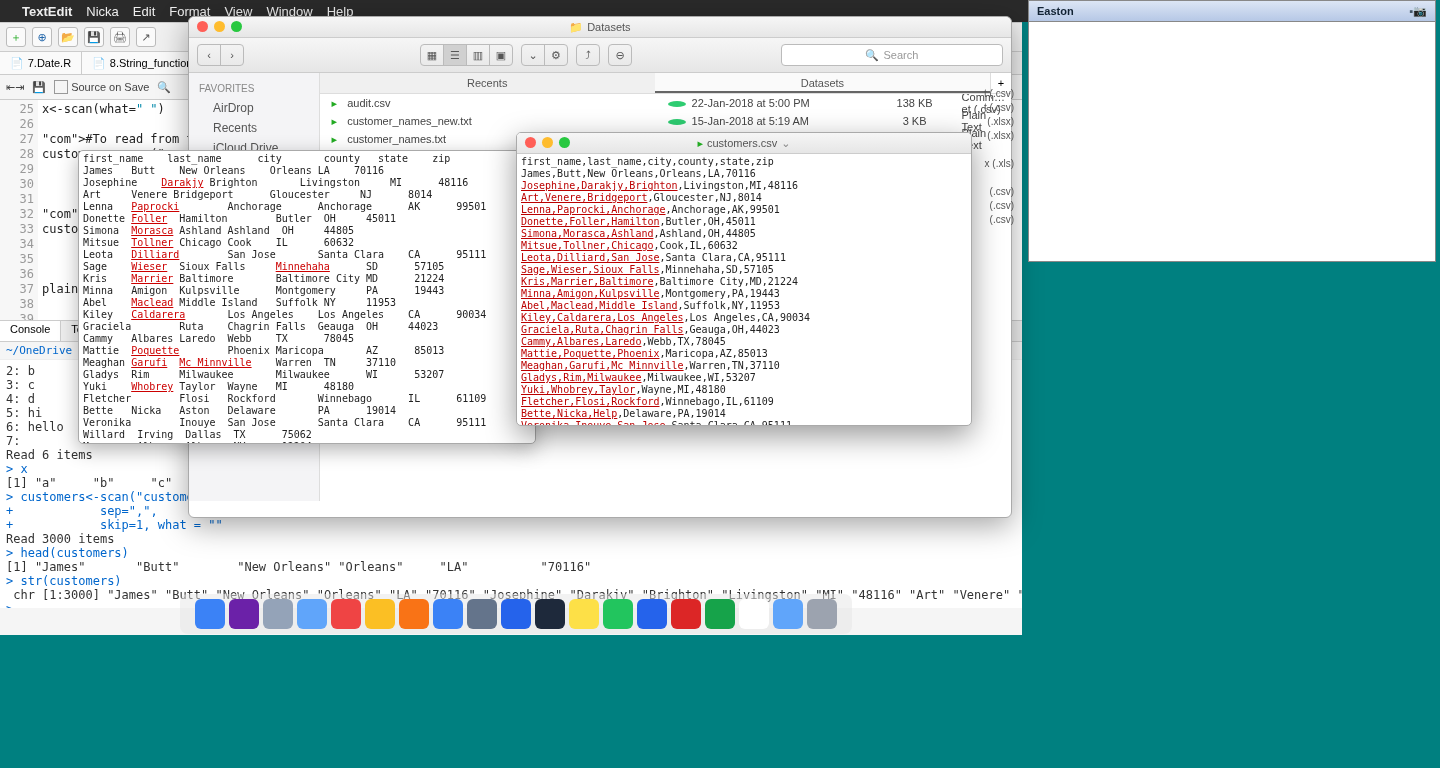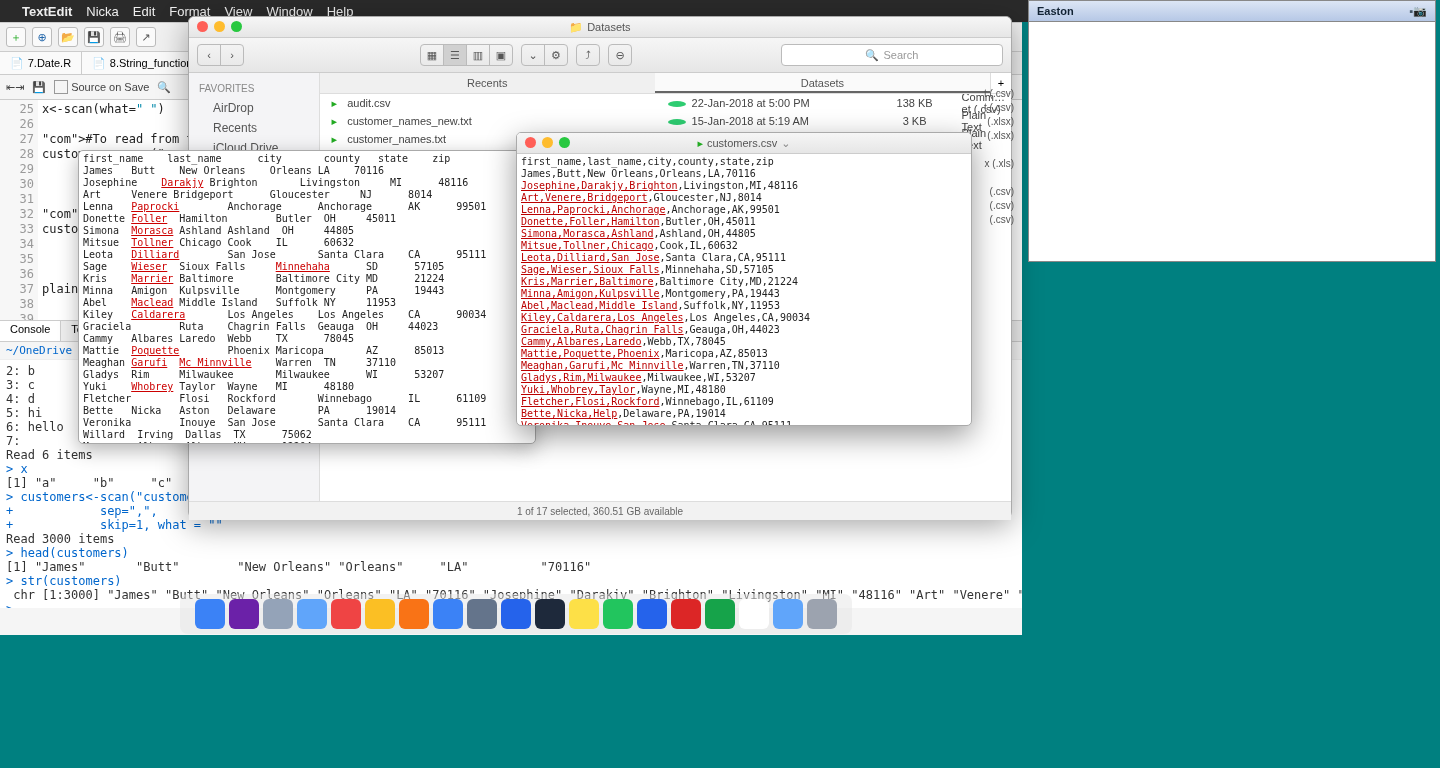--- a/index.html
+++ b/index.html
@@ -283,21 +283,20 @@
           </div>
           <div class="frow">
             <span class="c1"><span style="color:#2a2">▸</span>customers_missing_new.csv</span>
             <span class="c2"></span>
             <span class="c3"></span>
             <span class="c4"></span>
           </div>
         </div>
     </div>
   </div>
-  <div class="fin-status">1 of 17 selected, 360.51 GB available</div>
 </div>
 
 <div class="right-list" id="peek">
     <div>t (.csv)</div>
     <div>t (.csv)</div>
     <div>(.xlsx)</div>
     <div>(.xlsx)</div>
     <div></div>
     <div>x (.xls)</div>
     <div></div>

